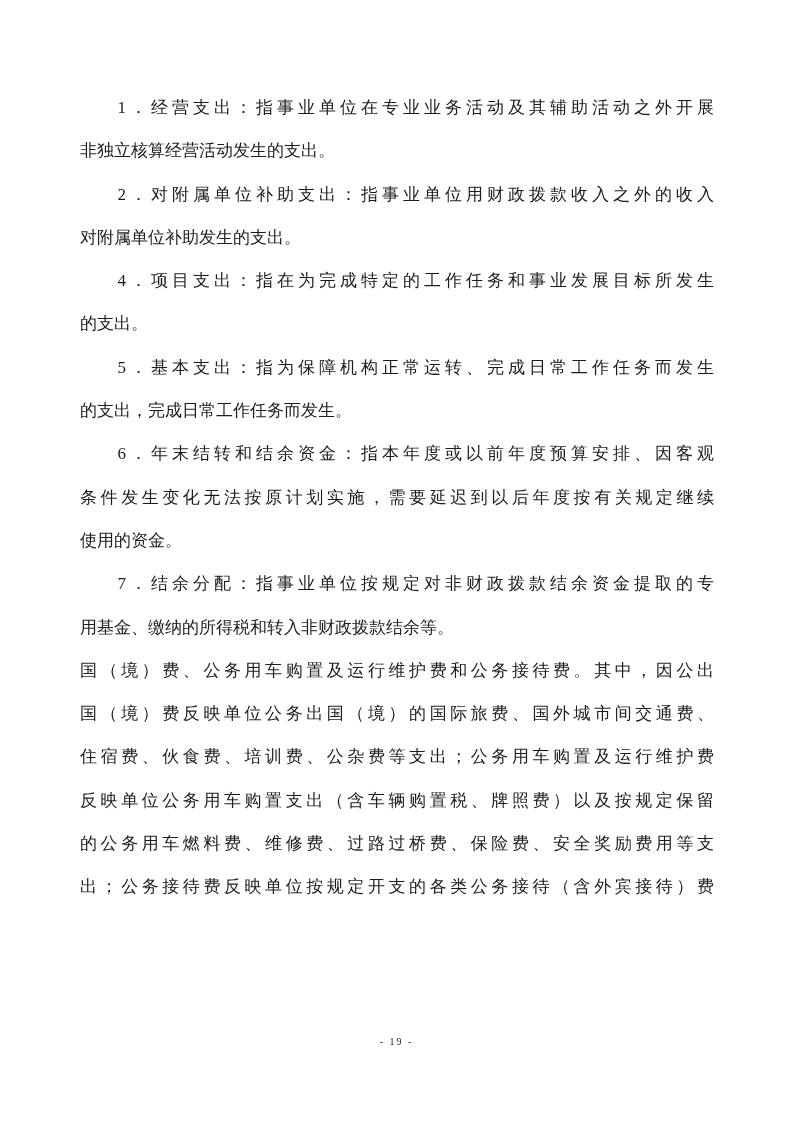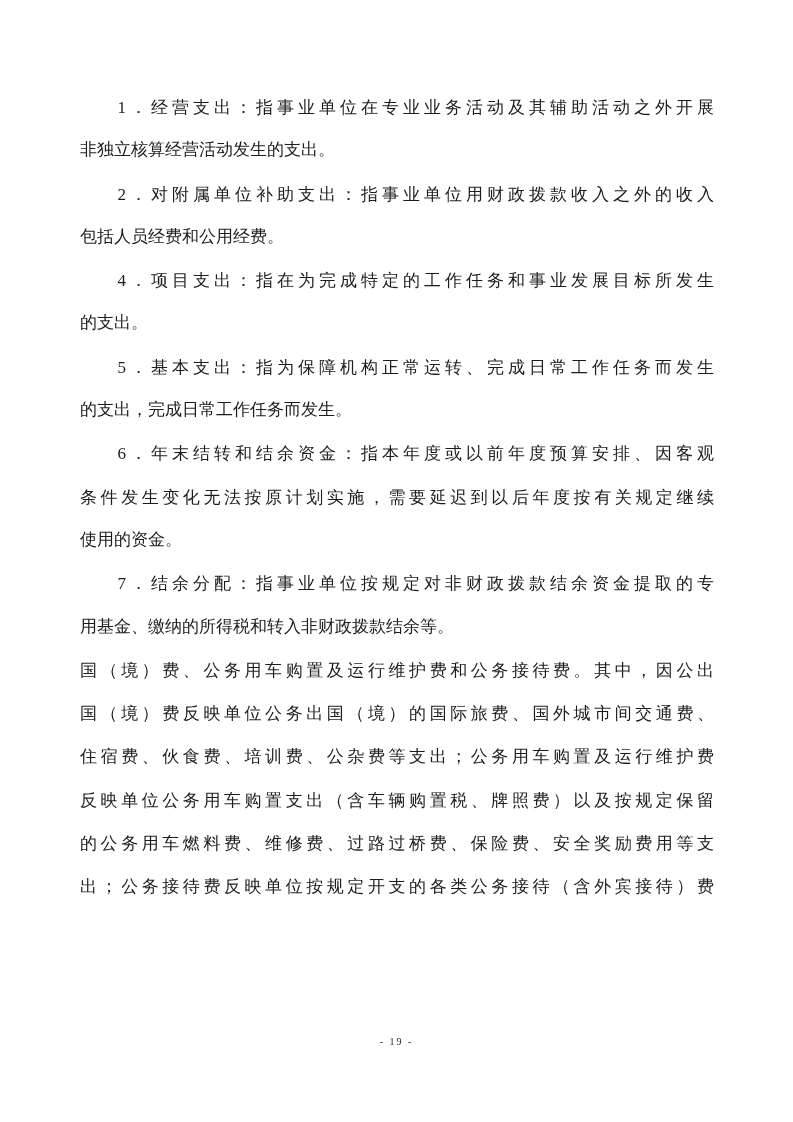--- a/index.html
+++ b/index.html
@@ -35,21 +35,20 @@
     text-align-last: justify;
     text-justify: inter-character;
     overflow: hidden;
   }
   .line.first {
     text-indent: 2.2em;
   }
   .line.last {
     text-align: left;
     text-align-last: left;
-    font-family: Liberation Mono, monospace;
   }
   .footer {
     position: absolute;
     left: 0;
     top: 1036px;
     width: 100%;
     text-align: center;
     font-size: 10px;
     letter-spacing: 2px;
     color: #2a2a2a;
@@ -59,21 +58,21 @@
 <body>
 
 <div class="page">
   <div class="doc-body">
       <div class="paragraph">
         <div class="line first">1．经营支出：指事业单位在专业业务活动及其辅助活动之外开展</div>
         <div class="line last">非独立核算经营活动发生的支出。</div>
       </div>
       <div class="paragraph">
         <div class="line first">2．对附属单位补助支出：指事业单位用财政拨款收入之外的收入</div>
-        <div class="line last">包括人员经费和公用经费。</div>
+        <div class="line last">对附属单位补助发生的支出。</div>
       </div>
       <div class="paragraph">
         <div class="line first">4．项目支出：指在为完成特定的工作任务和事业发展目标所发生</div>
         <div class="line last">的支出。</div>
       </div>
       <div class="paragraph">
         <div class="line first">5．基本支出：指为保障机构正常运转、完成日常工作任务而发生</div>
         <div class="line last">的支出，完成日常工作任务而发生。</div>
       </div>
       <div class="paragraph">

